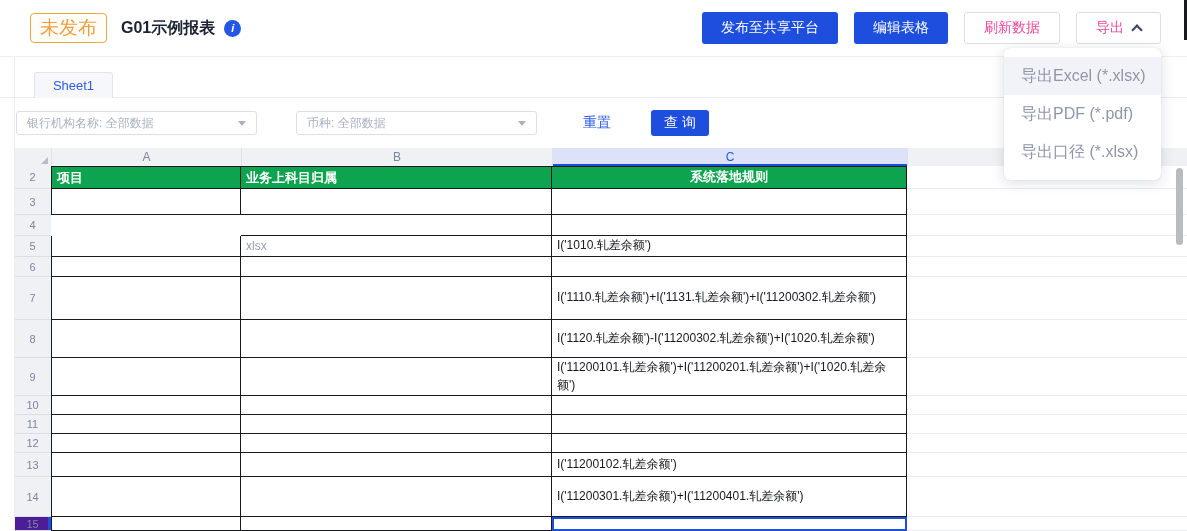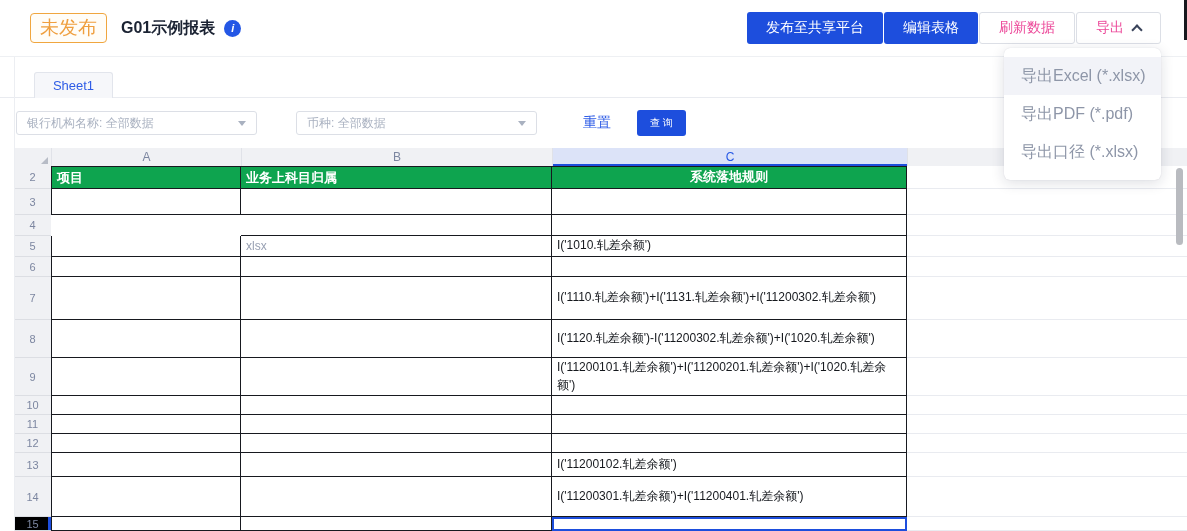--- a/index.html
+++ b/index.html
@@ -8,53 +8,53 @@
     font-family:"Liberation Sans","DejaVu Sans",sans-serif;
     background:#fff; color:#1b2333; position:relative;
   }
   .left-line { position:absolute; left:14px; top:0; bottom:0; width:1px; background:#eceef2; z-index:1; }
 
   
   .topbar { height:57px; display:flex; align-items:center; padding-left:30px; border-bottom:1px solid #eef0f3; position:relative; z-index:2; background:#fff; }
   .badge { border:1px solid #f0a63f; color:#ef9f3f; background:#fffdf8; border-radius:4px; font-size:19px; padding:3px 9px; line-height:1.2; }
   .page-title { font-size:16px; font-weight:700; margin-left:14px; color:#1b2333; }
   .info-dot { width:17px; height:17px; border-radius:50%; background:#2457e5; color:#fff; font-size:11px; font-weight:700; font-style:italic; display:flex; align-items:center; justify-content:center; margin-left:9px; cursor:pointer; }
-  .topbar-buttons { margin-left:auto; display:flex; gap:1px; margin-right:26px; }
+  .topbar-buttons { margin-left:auto; display:flex; gap:16px; margin-right:26px; }
   .btn { height:32px; border-radius:3px; font-size:14px; padding:0 19px; display:flex; align-items:center; justify-content:center; cursor:pointer; white-space:nowrap; }
   .btn.primary { background:#1d4edd; color:#fff; }
   .btn.plain { background:#fff; border:1px solid #dcdfe6; color:#ec4899; }
   .chev-up { width:8px; height:8px; border-top:2px solid #39435a; border-right:2px solid #39435a; transform:rotate(-45deg); margin-left:9px; margin-top:4px; }
 
   
   .tabbar { height:41px; border-bottom:1px solid #e9ebf0; display:flex; align-items:flex-end; padding-left:34px; background:#fff; }
   .sheet-tab { width:79px; height:26px; background:#f6f7fa; border:1px solid #e2e5ec; border-bottom:none; border-radius:3px 3px 0 0; color:#2e5ce6; font-size:13px; display:flex; align-items:center; justify-content:center; margin-bottom:-1px; cursor:pointer; }
 
   
   .filterbar { height:50px; display:flex; align-items:center; padding-left:16px; background:#fff; }
   .select { width:241px; height:24px; border:1px solid #dcdfe6; border-radius:3px; display:flex; align-items:center; justify-content:space-between; padding:0 10px; color:#a9b1c0; font-size:12px; cursor:pointer; background:#fff; }
   .select.second { margin-left:39px; }
   .caret-down { width:0; height:0; border-left:4px solid transparent; border-right:4px solid transparent; border-top:5px solid #a9b1c0; }
   .reset-link { color:#2e5ce6; font-size:14px; margin-left:46px; cursor:pointer; }
-  .query-btn { margin-left:26px; background:#1d4edd; color:#fff; height:26px; padding:0 13px; border-radius:3px; font-size:10px; display:flex; align-items:center; cursor:pointer;text-align:center; }
+  .query-btn { margin-left:40px; background:#1d4edd; color:#fff; height:26px; padding:0 13px; border-radius:3px; font-size:14px; display:flex; align-items:center; cursor:pointer;text-align:center; }
 
   
   .grid { margin-left:14px; width:1173px; position:relative; z-index:0; }
   .colheaders { display:flex; height:18px; background:#f0f1f4; font-size:12px; color:#7c86a0; }
   .colh { display:flex; align-items:center; justify-content:center; border-left:1px solid #e0e2e8; cursor:pointer; }
   .corner { width:37px; border-left:none; position:relative; cursor:default; }
   .corner::after { content:""; position:absolute; right:3px; bottom:2px; border-left:7px solid transparent; border-bottom:7px solid #b7bcc6; }
   .colh.w-a { width:190px; }
   .colh.w-b { width:311px; }
   .colh.w-c { width:355px; background:#dce3f8; color:#2457e5; position:relative; }
   .colh.w-c::after { content:""; position:absolute; left:0; right:0; bottom:0; height:2px; background:#1d4edd; }
   .colh.h-fill { flex:1; cursor:default; }
 
   .grid-row { display:flex; }
   .row-num { width:37px; background:#f0f1f4; color:#7c86a0; font-size:11px; display:flex; align-items:center; justify-content:center; border-bottom:1px solid #dcdee3; cursor:pointer; position:relative; }
-  .row-num.sel { background:#000000; }
+  .row-num.sel { background:#4c1d95; }
   .row-num.sel::after { content:""; position:absolute; right:0; top:0; bottom:0; width:3px; background:#1d4edd; }
 
   .cell { border-right:1px solid #17191f; border-bottom:1px solid #17191f; font-size:12px; display:flex; align-items:center; padding:1px 5px; overflow:hidden; cursor:cell; background:#fff; color:#17191f; }
   .grid-row:first-child .cell { border-top:1px solid #17191f; }
   .cell.c0 { width:190px; border-left:1px solid #17191f; }
   .cell.c1 { width:311px; }
   .cell.c2 { width:355px; word-break:break-all; line-height:1.45; }
   .fill-cell { flex:1; border-bottom:1px solid #e9ebf0; background:#fff; }
 
   .cell.green { background:#0ea44f; color:#fff; font-weight:700; font-size:13px; }

